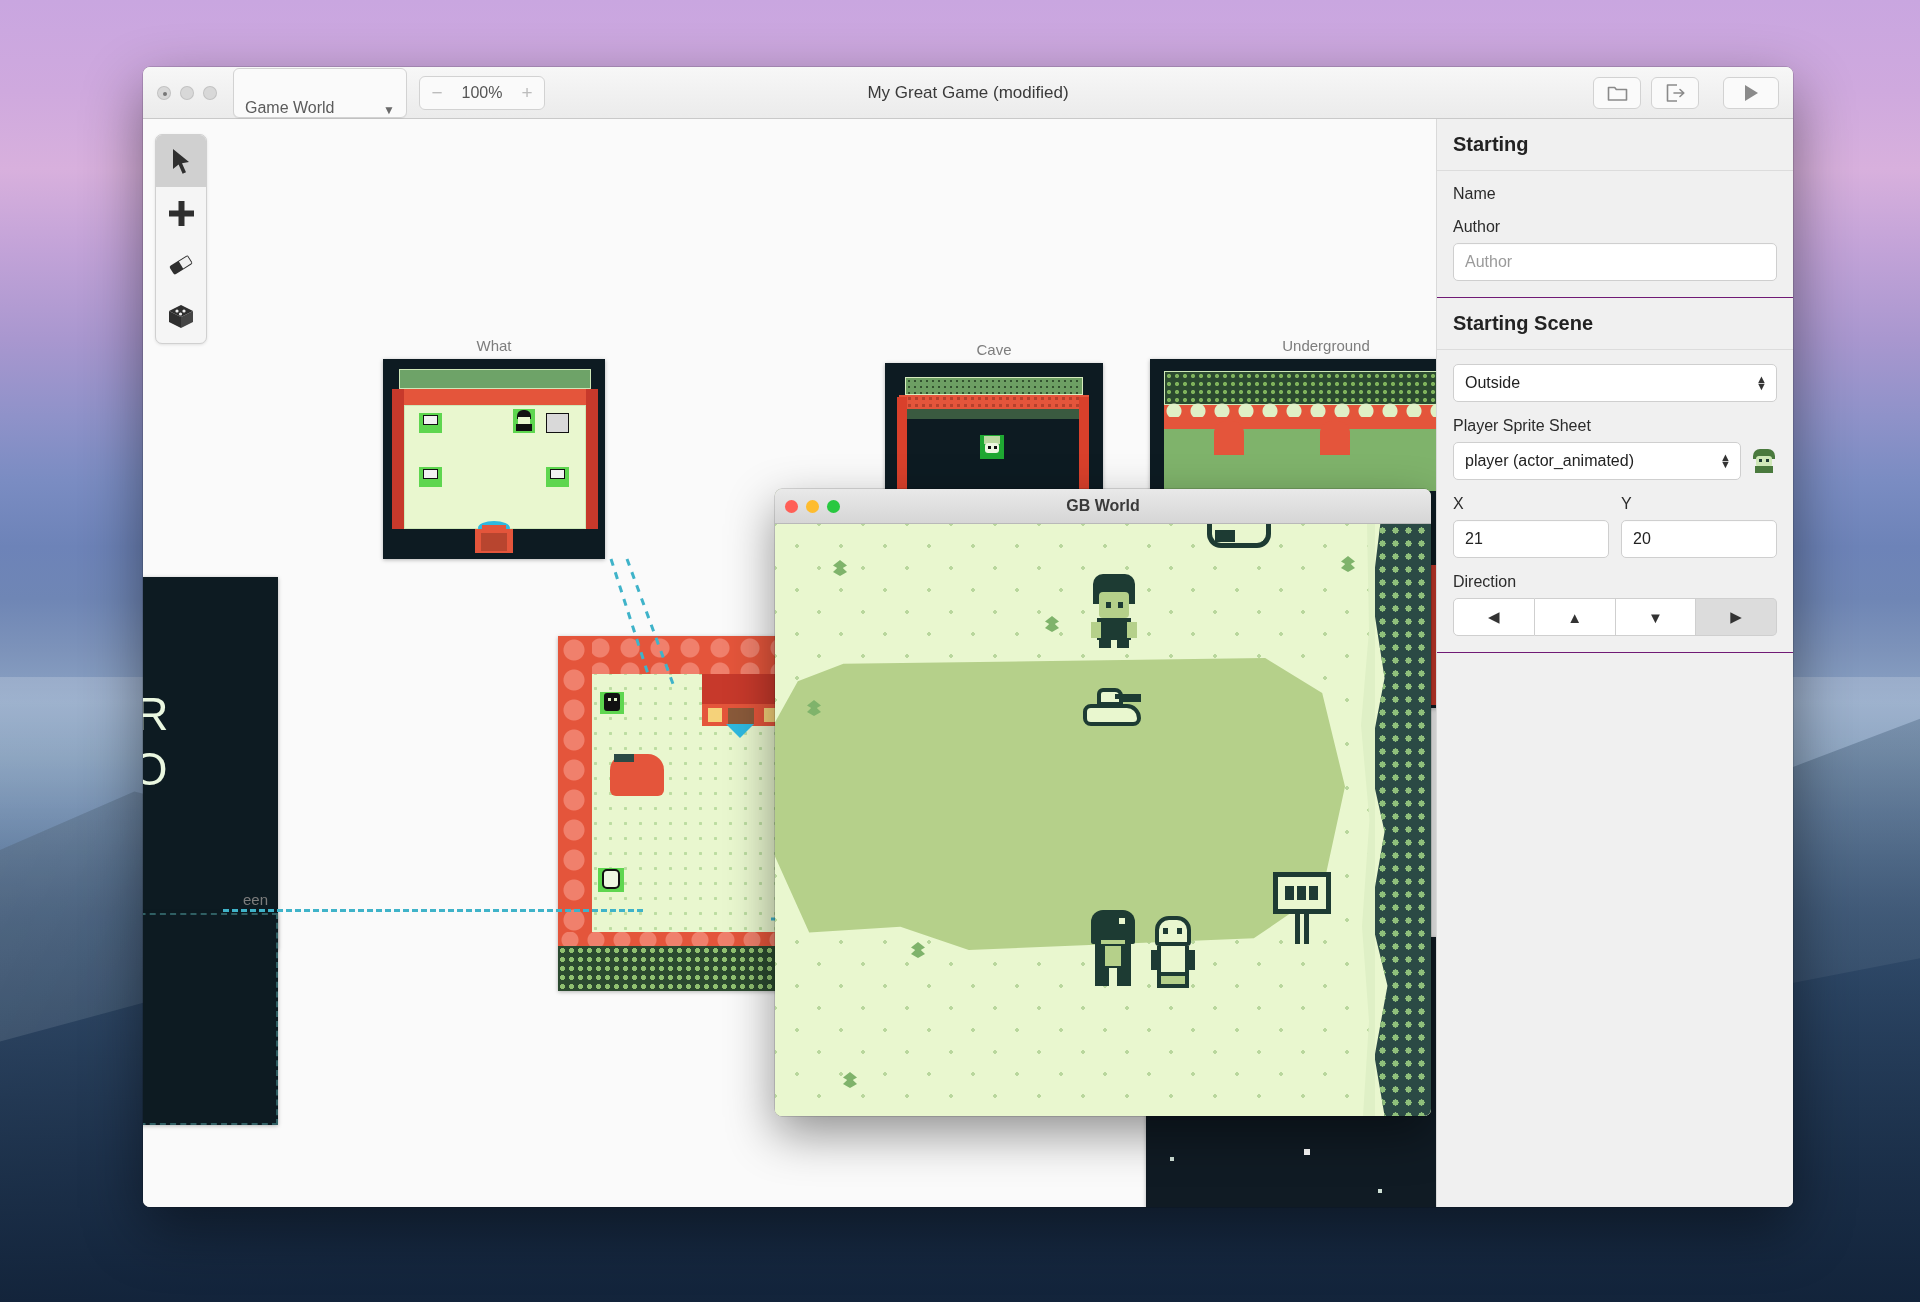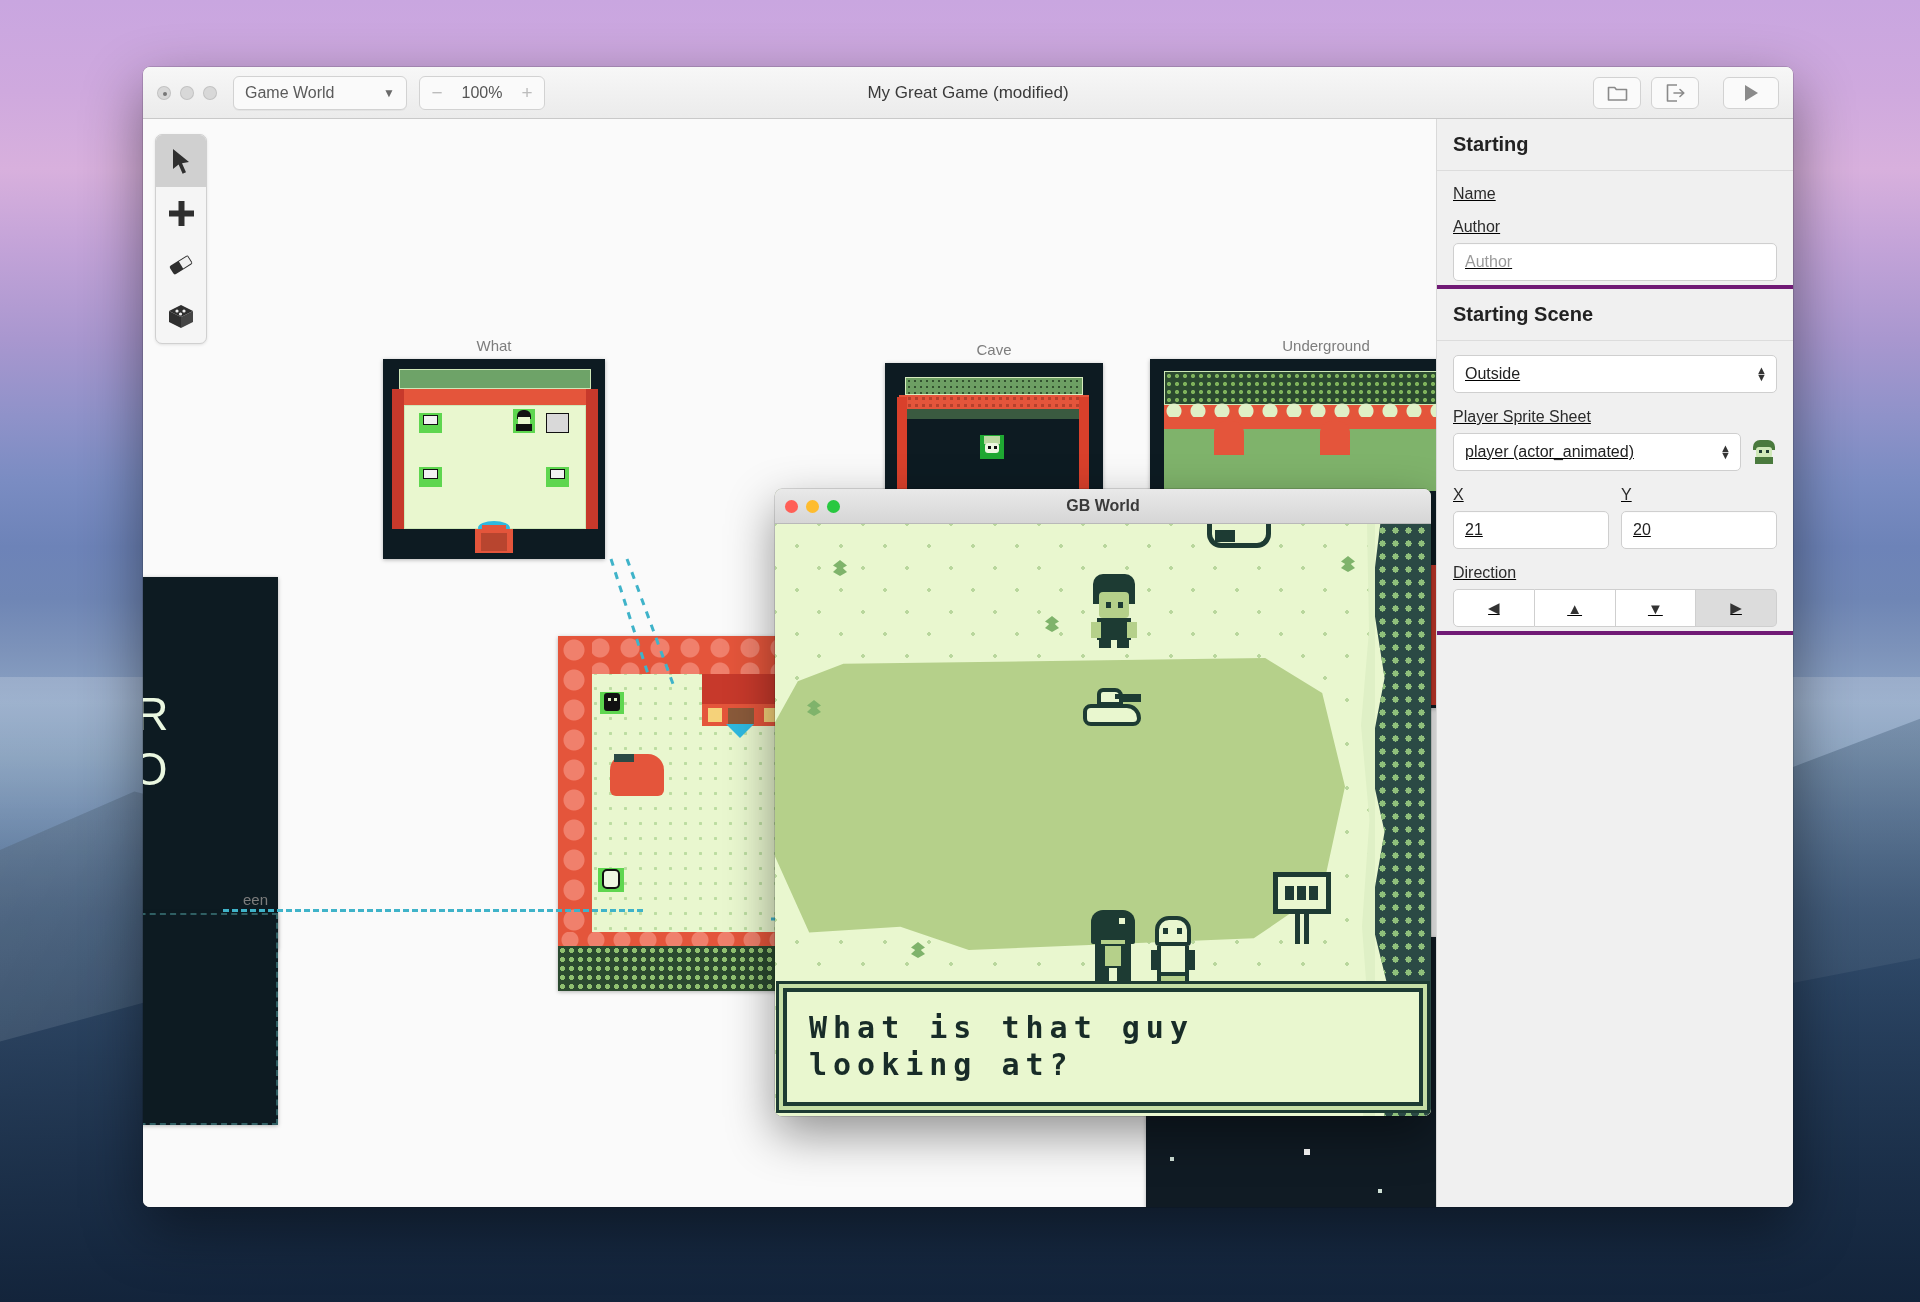--- a/index.html
+++ b/index.html
@@ -82,23 +82,23 @@
   .traffic .dot {
     width: 14px; height: 14px; border-radius: 50%;
     background: #d8d8d8; border: 0.5px solid rgba(0,0,0,0.10);
     position: relative;
   }
   .traffic .dot.first::after {
     content: ""; position: absolute; left: 5px; top: 5px;
     width: 4px; height: 4px; border-radius: 50%; background: #777;
   }
   .tb-select {
-    height: 34px; min-width: 174px;
+    height: 50px; min-width: 174px;
     background: #fafafa; border: 1px solid #d2d2d2; border-radius: 6px;
-    display: flex; align-items: center; justify-content: space-between;
+    display: flex; align-items: flex-end; justify-content: space-between;
     padding: 0 11px; font-size: 16px; color: #5b5b5b;
     box-shadow: 0 1px 0 rgba(0,0,0,0.04);
   }
   .tb-select .caret { font-size: 12px; color: #6a6a6a; margin-left: 16px; }
   .zoom-group {
     height: 34px; margin-left: 12px;
     background: #fafafa; border: 1px solid #d2d2d2; border-radius: 6px;
     display: flex; align-items: center; padding: 0 6px; gap: 8px;
   }
   .zoom-btn {
@@ -210,21 +210,21 @@
 
   
   #sidebar {
     width: 356px; flex: 0 0 356px; background: #f0f0f0;
     display: flex; flex-direction: column; overflow: hidden;
   }
   .panel-header {
     padding: 14px 16px; font-size: 20px; font-weight: bold; color: #222;
     border-bottom: 1px solid #dcdcdc; background: #f0f0f0;
   }
-  .panel-section { padding: 14px 16px 4px; border-bottom: 4px solid #701a75; text-decoration: underline; }
+  .panel-section { padding: 14px 16px 16px; border-bottom: 1px solid #701a75; }
   .field-label { font-size: 16px; color: #2b2b2b; margin: 0 0 7px 0; }
   .field-label.sp { margin-top: 15px; }
   .text-input {
     width: 100%; height: 38px; background: #fff;
     border: 1px solid #cfcfcf; border-radius: 5px;
     font-size: 16px; color: #222; padding: 0 11px;
     display: flex; align-items: center;
     box-shadow: inset 0 1px 1px rgba(0,0,0,0.02);
   }
   .text-input.placeholder { color: #9a9a9a; }
@@ -602,24 +602,20 @@
             <div class="pix" style="left:36px;top:14px;width:9px;height:14px;background:#1d3b33;"></div>
             <div class="pix" style="left:22px;top:42px;width:14px;height:30px;background:#e9f7cf;border-left:5px solid #1d3b33;border-right:5px solid #1d3b33;"></div>
           </div>
 
           <div class="pix" style="left:588px;top:0px;width:72px;height:592px;background:#2b4a45;
                       background-image:radial-gradient(#8fbf7b 3px, transparent 3.2px);background-size:13px 13px;
                       clip-path:polygon(24% 0,100% 0,100% 100%,30% 100%,16% 90%,34% 78%,10% 66%,30% 52%,8% 40%,30% 26%,12% 12%);"></div>
           <div class="pix" style="left:580px;top:0px;width:20px;height:592px;background:#dff0c6;
                clip-path:polygon(60% 0,100% 0,100% 100%,40% 100%,70% 84%,35% 68%,72% 50%,30% 34%,70% 18%);"></div>
 
-          <div id="gb-dialogue">
-            <div class="txt">What is that guy
-looking at?</div>
-          </div>
         </div>
       </div>
 
     </div>
 
     <div id="sidebar">
       <div class="panel-header">Starting</div>
 
       <div class="panel-section">
         <div class="field-label">Name</div>

